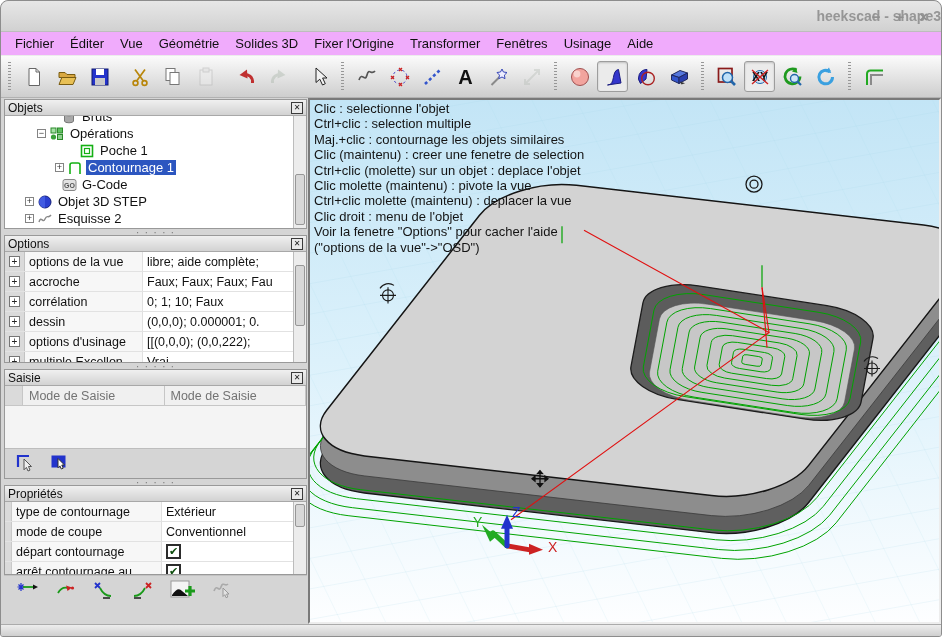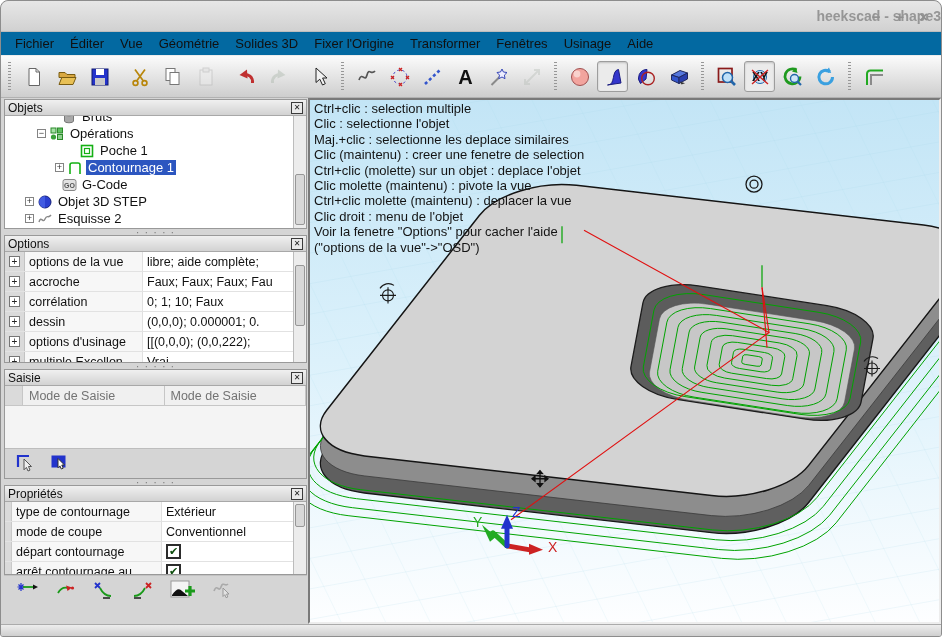--- a/index.html
+++ b/index.html
@@ -6,21 +6,21 @@
   *{box-sizing:border-box;}
   .window{width:942px;height:637px;border:1px solid #8d8d8d;border-radius:8px 8px 3px 3px;
     background:#d5d5d5;overflow:hidden;display:flex;flex-direction:column;}
   
   .titlebar{height:31px;flex:none;display:flex;align-items:center;justify-content:flex-end;position:relative;
     background:linear-gradient(#e7e7e7,#d1d1d1);border-bottom:1px solid #bdbdbd;border-radius:8px 8px 0 0;}
   .title{font-weight:bold;font-size:14px;color:#969696;}
   .winbtns{position:absolute;right:13px;top:0;height:100%;display:flex;align-items:center;gap:15px;}
   .winbtn{color:#8f8f8f;font-weight:bold;font-size:15px;line-height:1;cursor:default;}
   
-  .menubar{height:23px;flex:none;display:flex;align-items:center;background:#0369a1;padding-left:6px;}
+  .menubar{height:23px;flex:none;display:flex;align-items:center;background:#f0abfc;padding-left:6px;}
   .menuitem{padding:3px 8px;font-size:13px;color:#101010;white-space:nowrap;}
   
   .toolbar{height:43px;flex:none;display:flex;align-items:center;background:linear-gradient(#fbfbfb,#cecece);
     border-top:1px solid #ececec;border-bottom:1px solid #b2b2b2;padding:0 1px;overflow:hidden;}
   .grip{width:3px;height:30px;margin:0 6px;flex:none;
     background:repeating-linear-gradient(180deg,#979797 0 1px,rgba(0,0,0,0) 1px 3px);}
   .tbtn{width:31px;height:31px;flex:none;display:flex;align-items:center;justify-content:center;margin:0 1px;border-radius:3px;}
   .tbtn.gap{margin-left:8px;}
   .tbtn.pressed{background:#ebebeb;border:1px solid #9d9d9d;box-shadow:inset 0 1px 2px rgba(0,0,0,.18);}
   .tbtn.disabled{opacity:.42;}
@@ -613,23 +613,23 @@
           <path d="M186 436l-14-12 8 17z" fill="#22aa22"></path>
           <path d="M197 445V426" stroke="#2233cc" stroke-width="5" stroke-linecap="round"></path>
           <path d="M191 428l6-14 6 14z" fill="#2233cc"></path>
           <text x="238" y="451" font-size="14" fill="#cc2222">X</text>
           <text x="163" y="426" font-size="14" fill="#22aa22">Y</text>
           <text x="202" y="416" font-size="14" fill="#2233cc">Z</text>
         </g>
       </svg>
 
       <div class="osd">
+        <div>Clic : selectionne l'objet</div>
         <div>Ctrl+clic : selection multiple</div>
-        <div>Clic : selectionne l'objet</div>
-        <div>Maj.+clic : selectionne les deplace similaires</div>
+        <div>Maj.+clic : contournage les objets similaires</div>
         <div>Clic (maintenu) : creer une fenetre de selection</div>
         <div>Ctrl+clic (molette) sur un objet : deplace l'objet</div>
         <div>Clic molette (maintenu) : pivote la vue</div>
         <div>Ctrl+clic molette (maintenu) : deplacer la vue</div>
         <div>Clic droit : menu de l'objet</div>
         <div>Voir la fenetre "Options" pour cacher l'aide</div>
         <div>("options de la vue"-&gt;"OSD")</div>
       </div>
     </div>
   </div>

